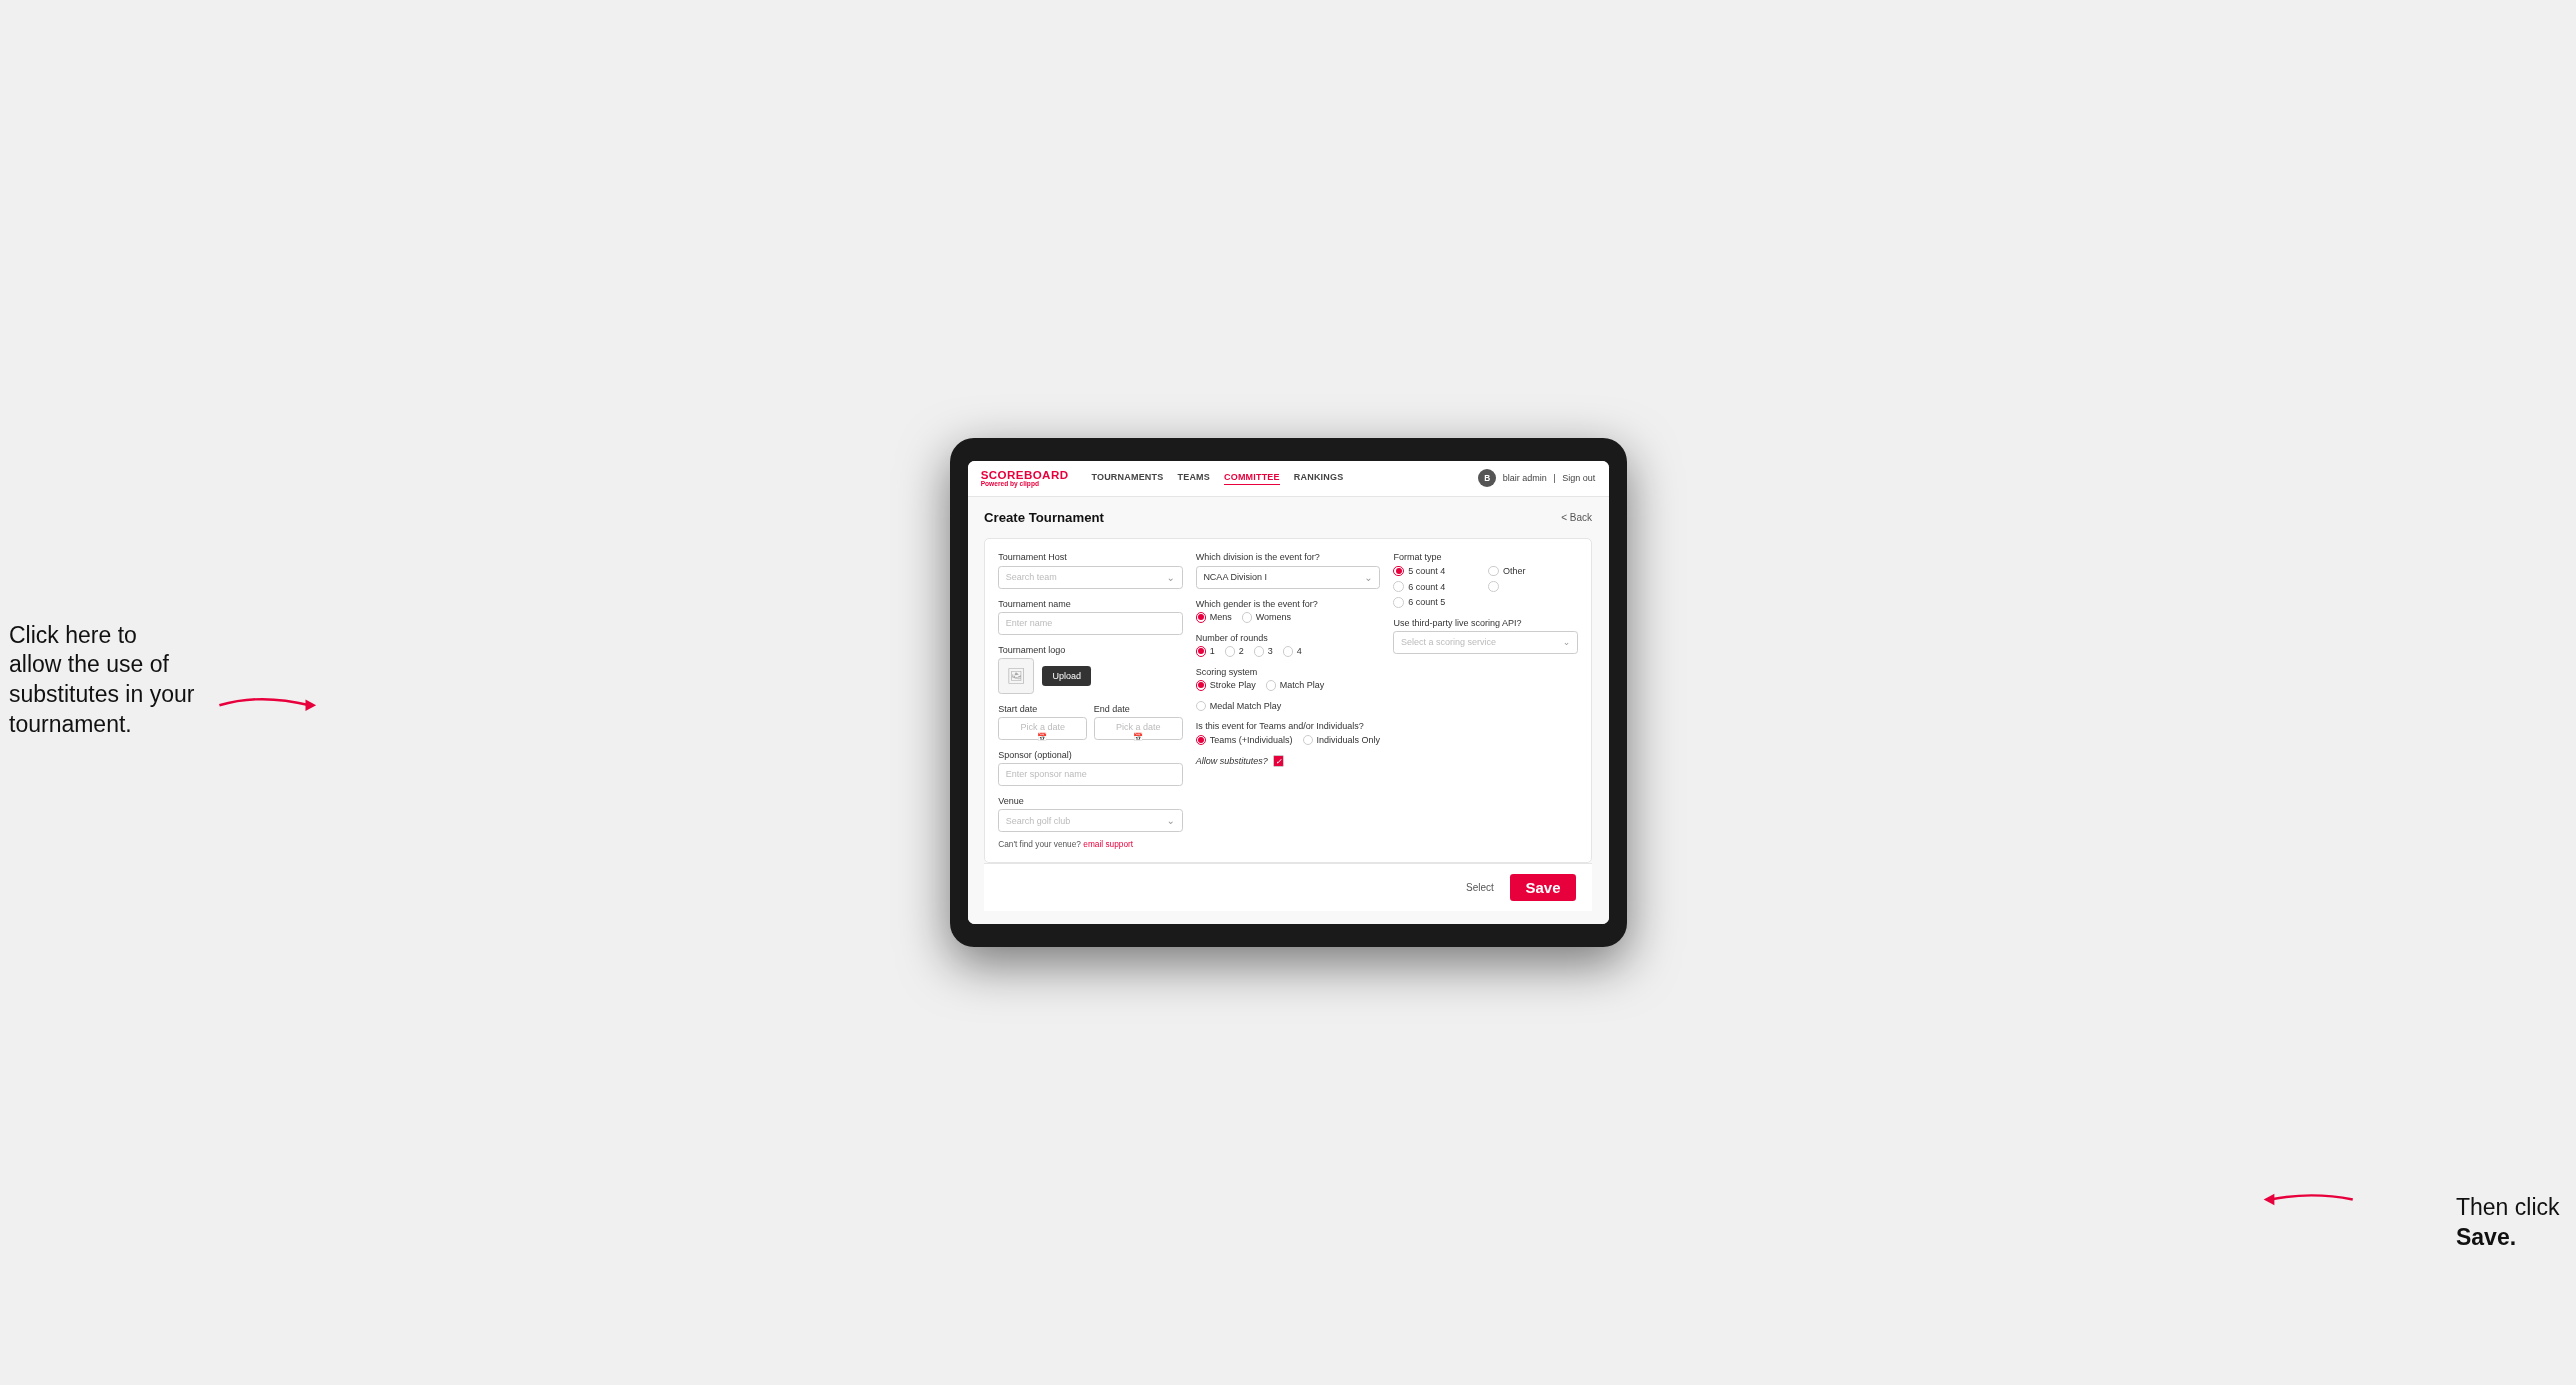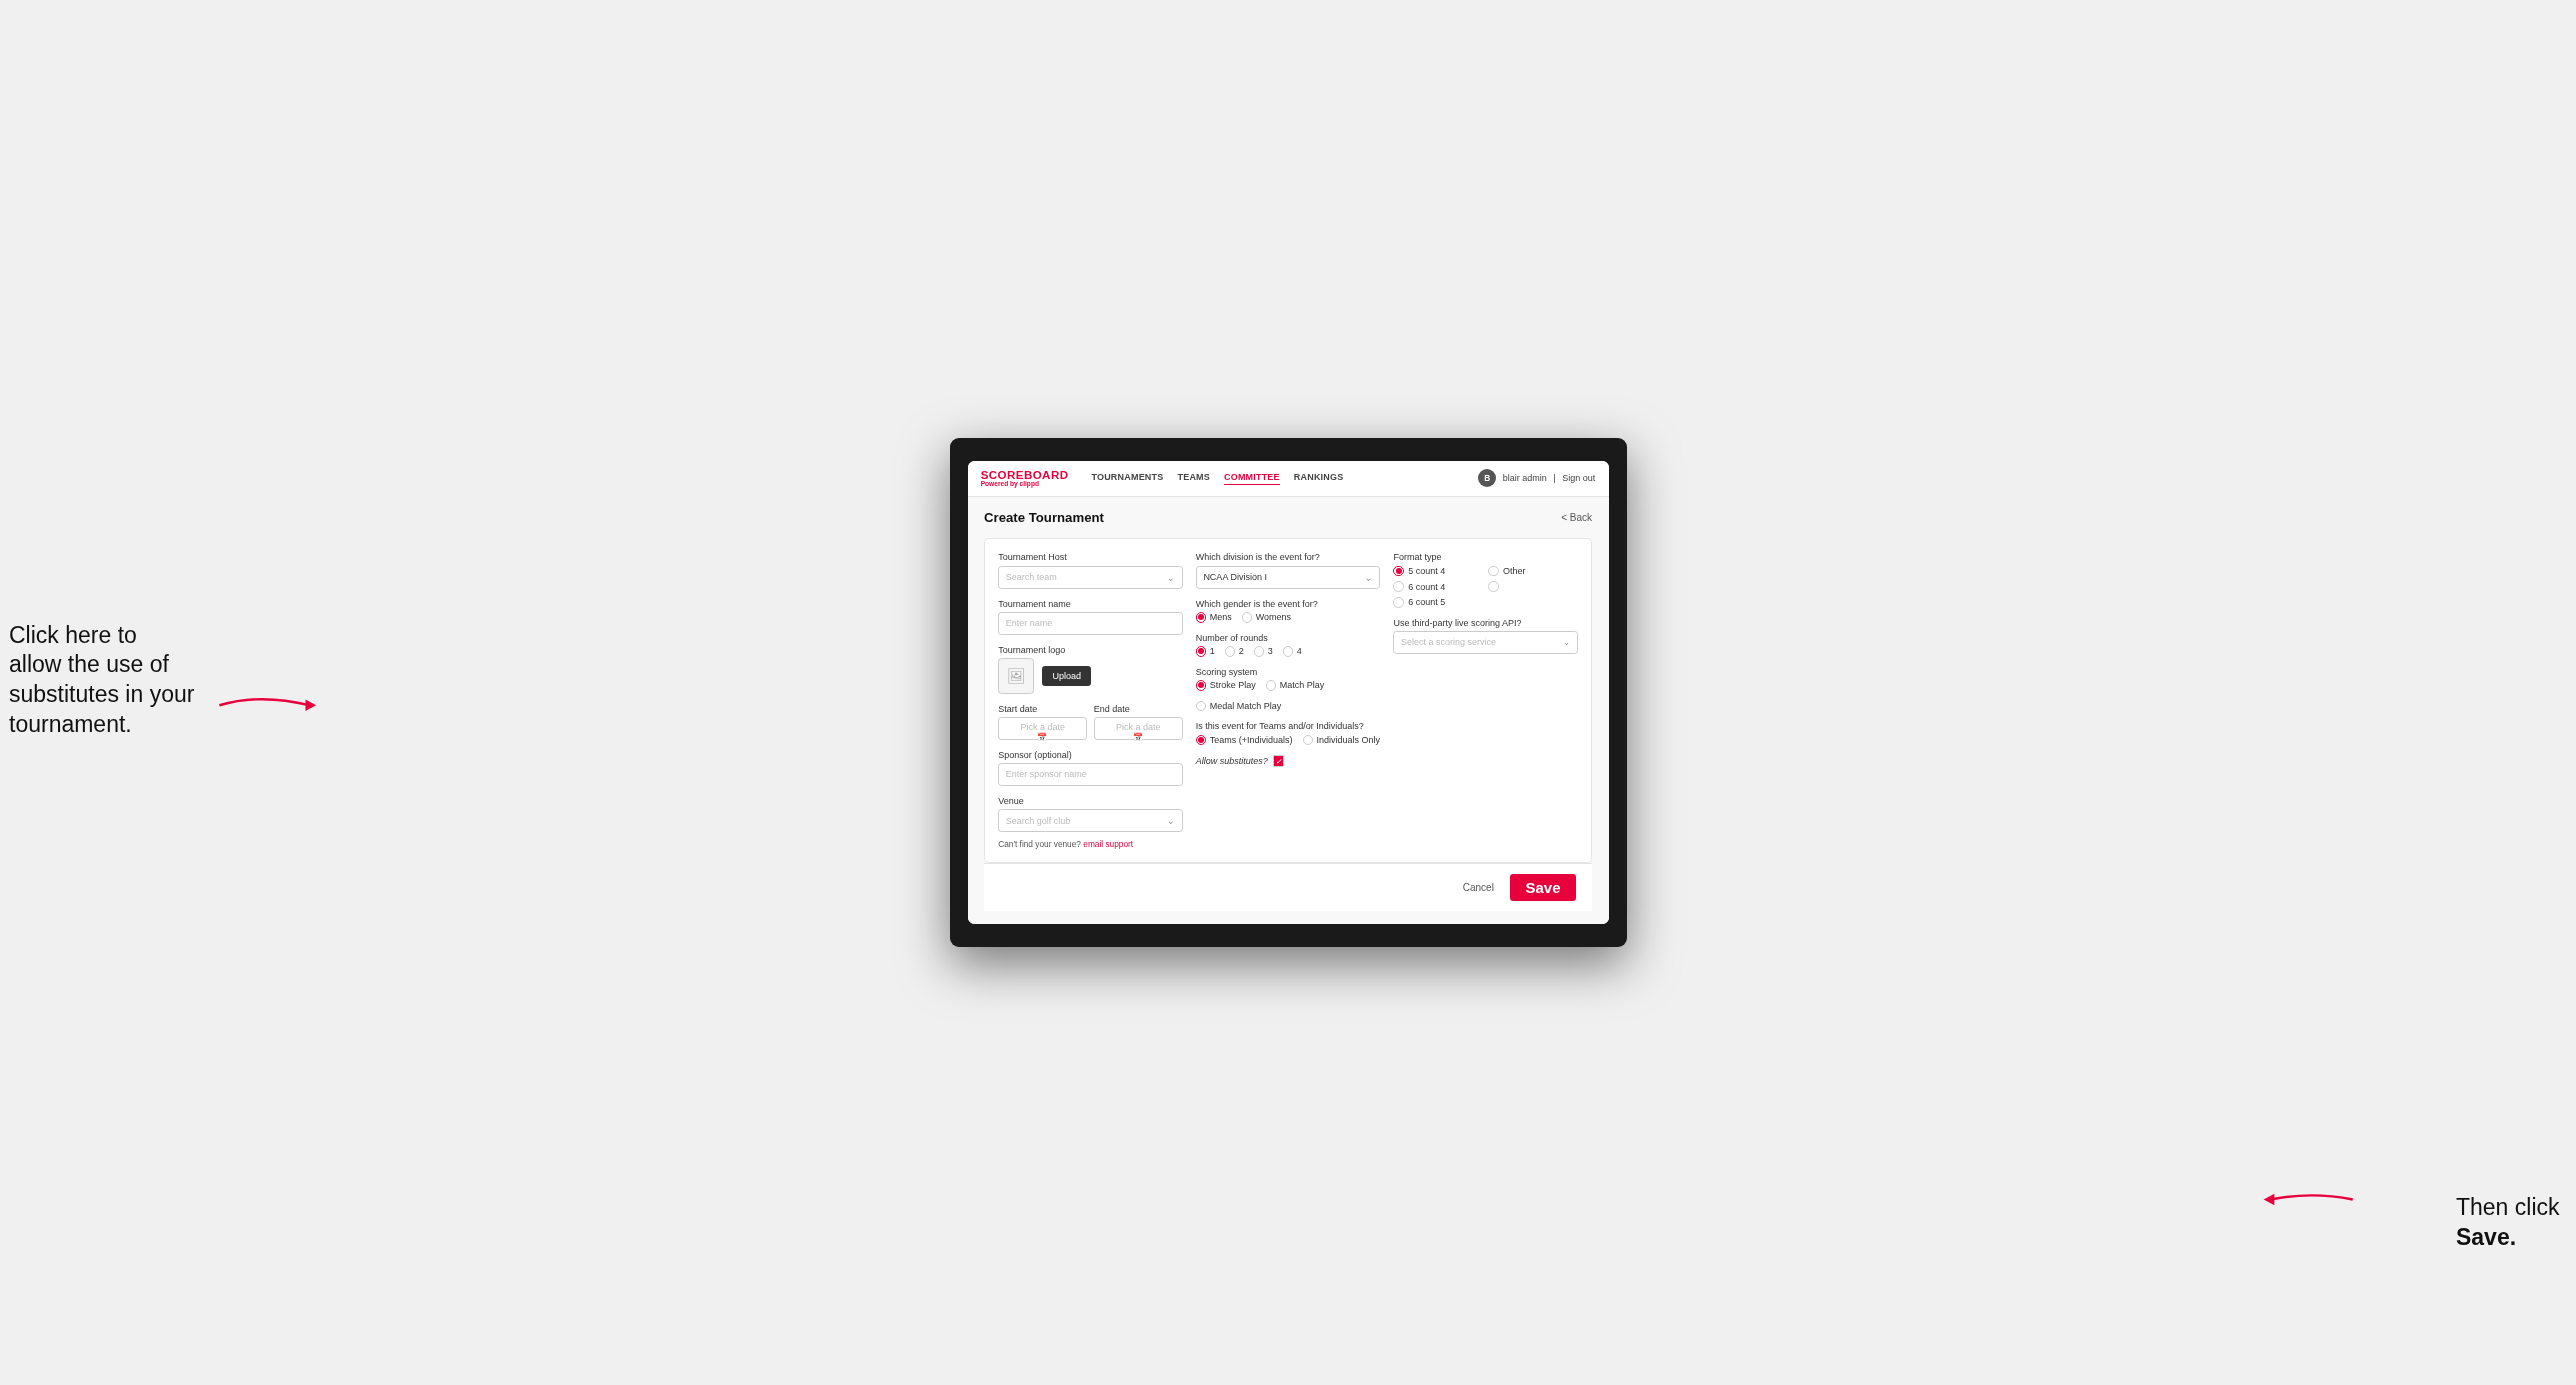--- a/index.html
+++ b/index.html
@@ -35,21 +35,21 @@
       font-size: 23px;
       font-weight: 400;
       line-height: 1.3;
       color: #111;
     }
     .annotation-right strong { font-weight: 700; }
 
     
     .tablet-frame {
       background: #1a1a1a;
-      border-radius: 9px;
+      border-radius: 24px;
       padding: 23px 18px;
       box-shadow: 0 16.5px 50px rgba(0,0,0,0.5);
       width: 677px;
       position: relative;
     }
     .tablet-screen {
       background: #fff;
       border-radius: 6.6px;
       overflow: hidden;
       width: 100%;
@@ -624,20 +624,20 @@
             <label class="field-label">Use third-party live scoring API?</label>
             <div class="scoring-select">
               <span style="color:#bbb;font-size:9px;">Select a scoring service</span>
             </div>
           </div>
 
         </div>
       </div>
 
       <div class="form-footer">
-        <button class="btn-cancel">Cancel</button>
+        <button class="btn-cancel">Select</button>
         <button class="btn-save">Save</button>
       </div>
 
     </div>
   </div>
 </div>
 
 
 </body></html>

